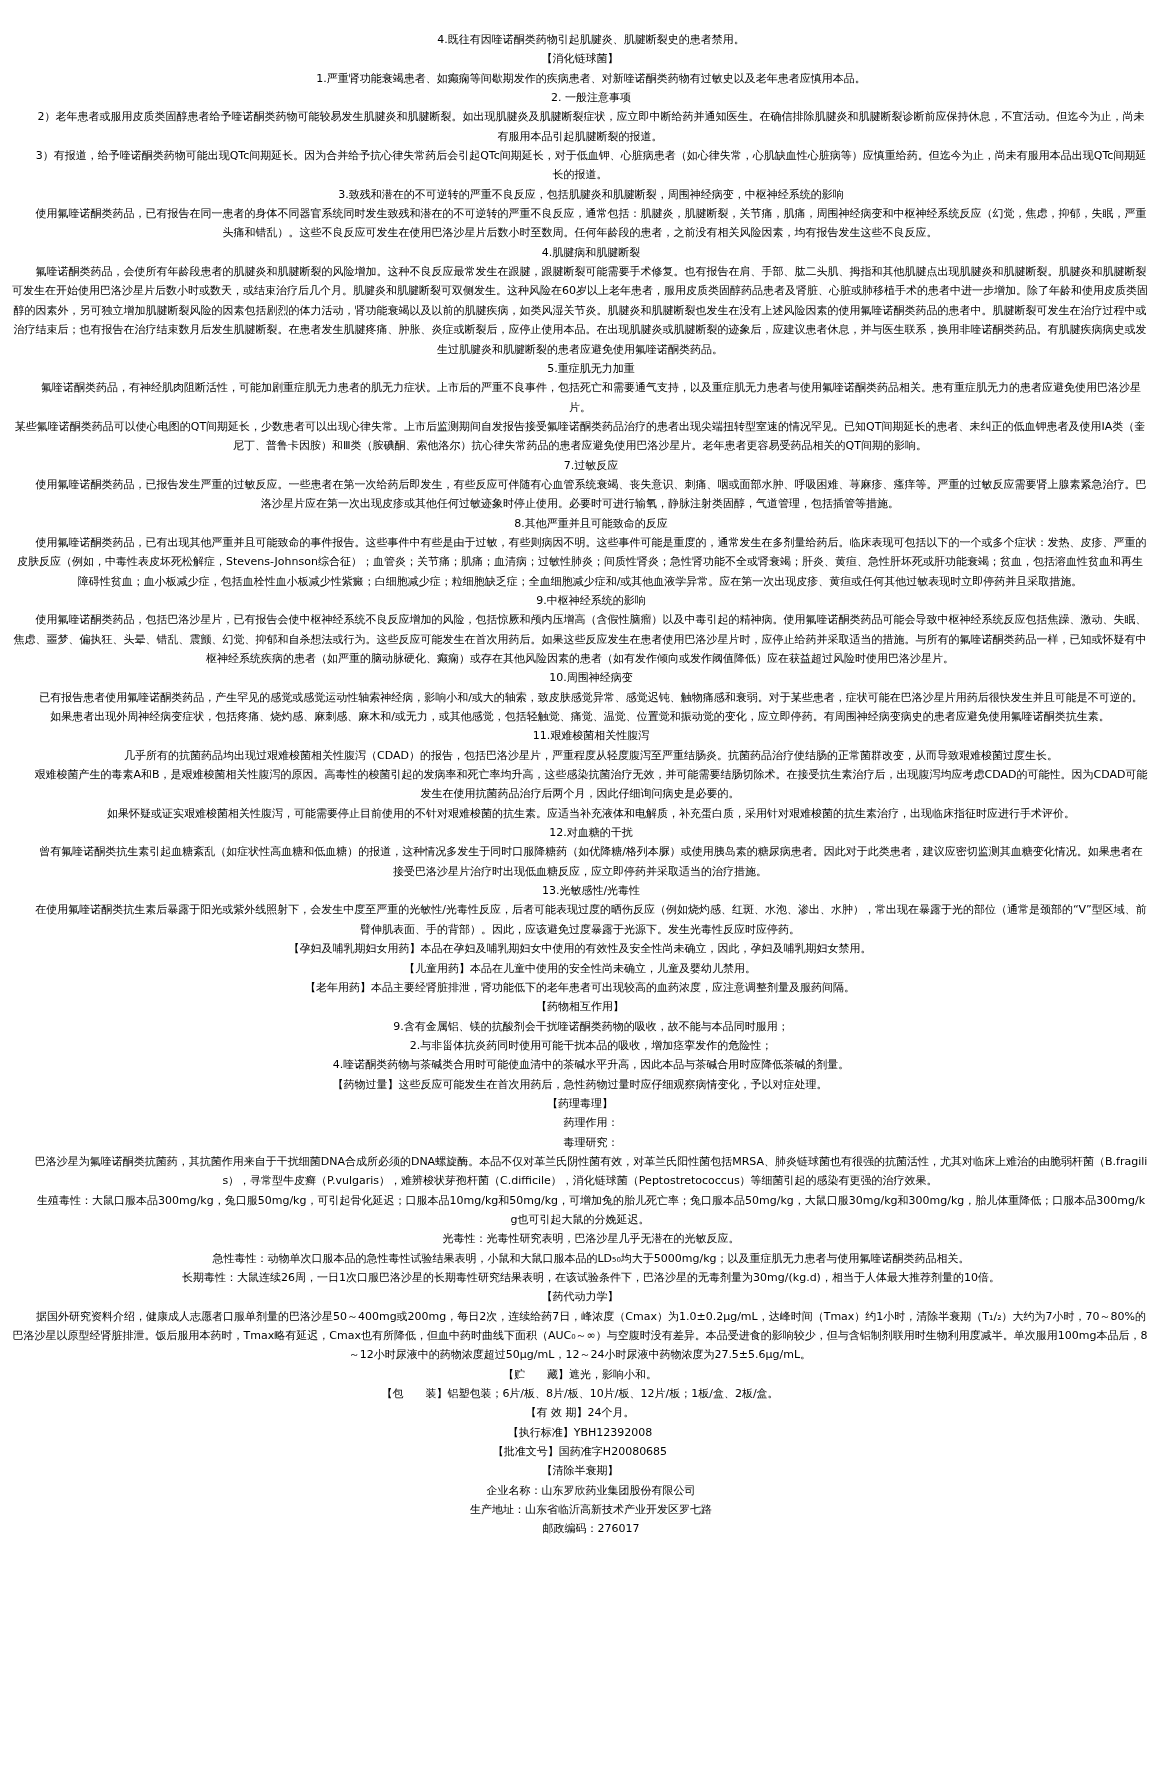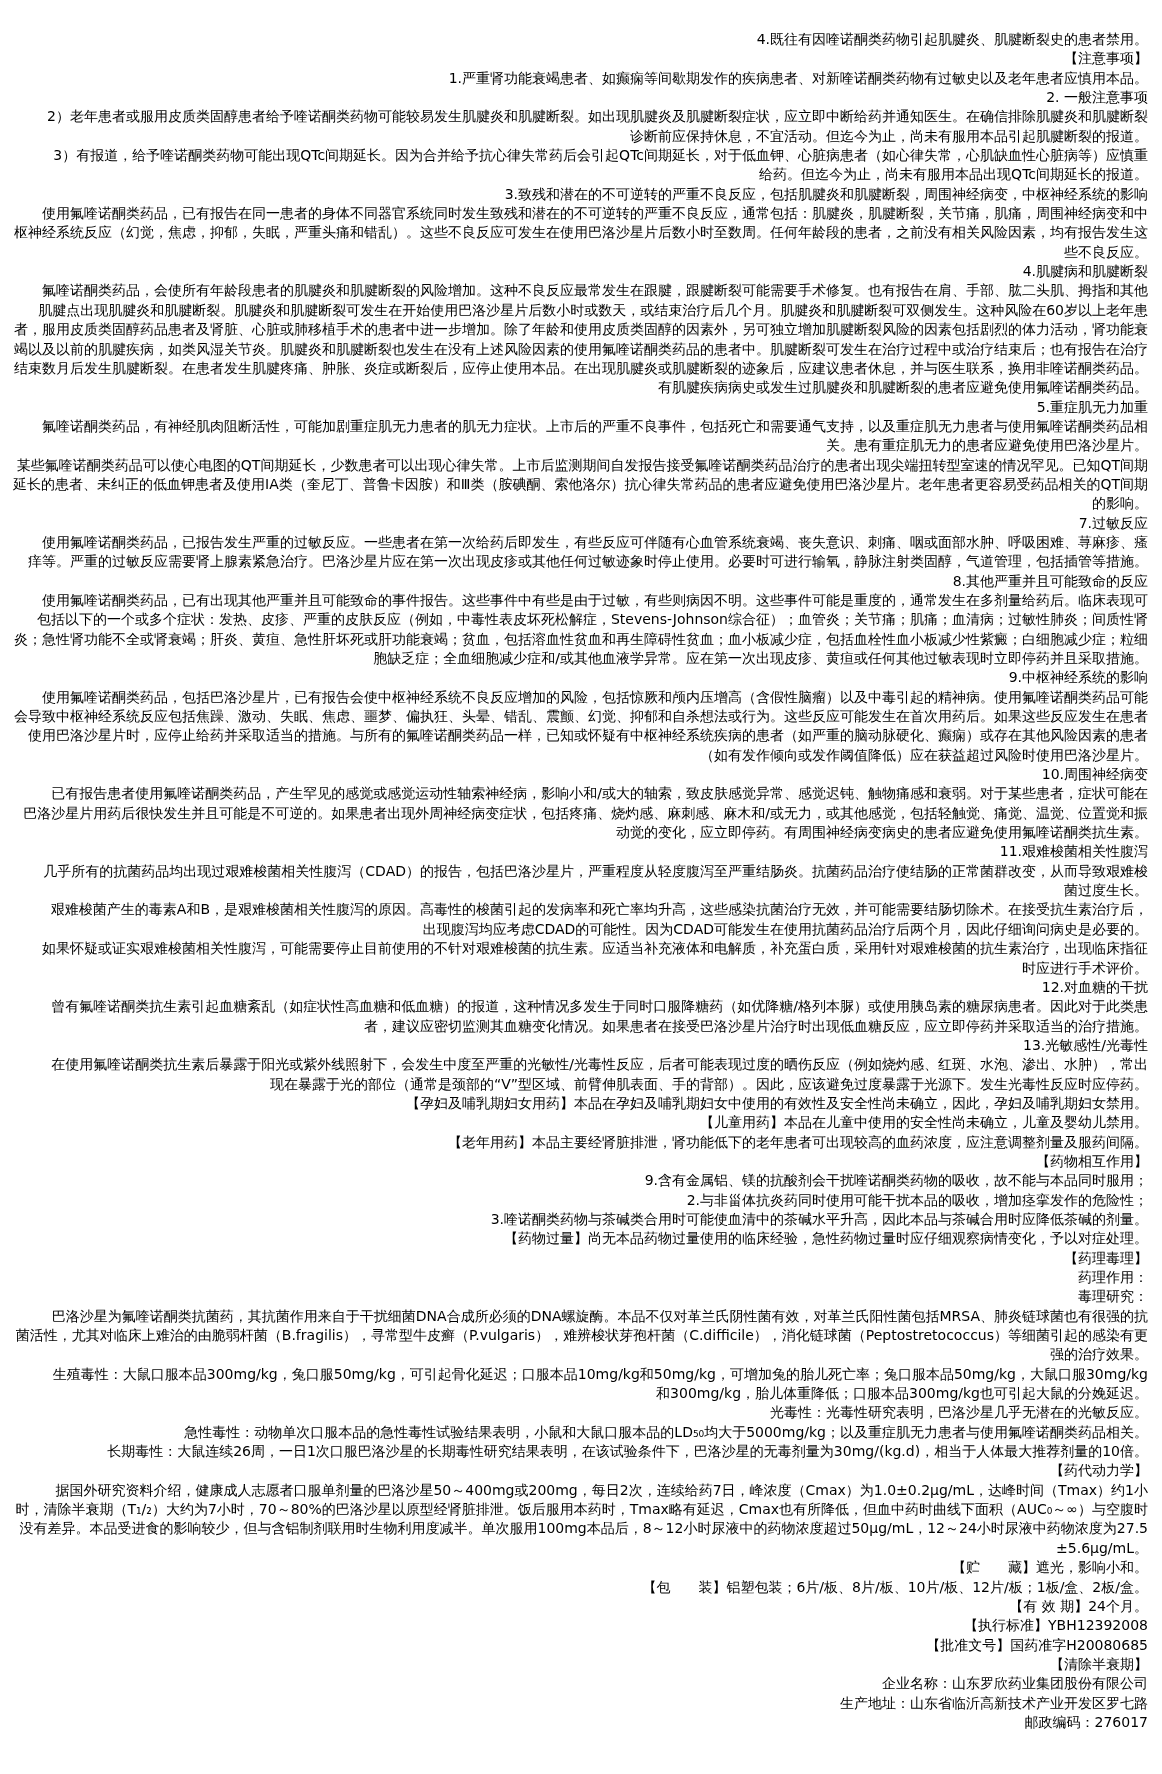--- a/index.html
+++ b/index.html
@@ -14,35 +14,35 @@
     color: #000000;
     font-family: "DejaVu Sans", "Liberation Sans", sans-serif;
   }
   .doc {
     box-sizing: border-box;
     width: 1162px;
     padding: 30px 14px 0 12px;
   }
   .doc p {
     margin: 0;
-    font-size: 14px;
+    font-size: 11px;
     line-height: 19.35px;
-    text-align: right;
+    text-align: center;
     word-break: break-all;
   }
   .doc p.header { text-indent: 0; }
   .doc p.indent { text-indent: 2em; }
   .doc p.flush  { text-indent: 0; }
 </style>
 </head>
 <body>
 
 <div class="doc" id="doc" style="background: rgb(255, 255, 255); color: rgb(0, 0, 0);">
     <p class="indent">4.既往有因喹诺酮类药物引起肌腱炎、肌腱断裂史的患者禁用。</p>
-    <p class="header">【注意事项】</p>
+    <p class="header">【消化链球菌】</p>
     <p class="indent">1.严重肾功能衰竭患者、如癫痫等间歇期发作的疾病患者、对新喹诺酮类药物有过敏史以及老年患者应慎用本品。</p>
     <p class="indent">2. 一般注意事项</p>
     <p class="indent">2）老年患者或服用皮质类固醇患者给予喹诺酮类药物可能较易发生肌腱炎和肌腱断裂。如出现肌腱炎及肌腱断裂症状，应立即中断给药并通知医生。在确信排除肌腱炎和肌腱断裂诊断前应保持休息，不宜活动。但迄今为止，尚未有服用本品引起肌腱断裂的报道。</p>
     <p class="indent">3）有报道，给予喹诺酮类药物可能出现QTc间期延长。因为合并给予抗心律失常药后会引起QTc间期延长，对于低血钾、心脏病患者（如心律失常，心肌缺血性心脏病等）应慎重给药。但迄今为止，尚未有服用本品出现QTc间期延长的报道。</p>
     <p class="indent">3.致残和潜在的不可逆转的严重不良反应，包括肌腱炎和肌腱断裂，周围神经病变，中枢神经系统的影响</p>
     <p class="indent">使用氟喹诺酮类药品，已有报告在同一患者的身体不同器官系统同时发生致残和潜在的不可逆转的严重不良反应，通常包括：肌腱炎，肌腱断裂，关节痛，肌痛，周围神经病变和中枢神经系统反应（幻觉，焦虑，抑郁，失眠，严重头痛和错乱）。这些不良反应可发生在使用巴洛沙星片后数小时至数周。任何年龄段的患者，之前没有相关风险因素，均有报告发生这些不良反应。</p>
     <p class="indent">4.肌腱病和肌腱断裂</p>
     <p class="indent">氟喹诺酮类药品，会使所有年龄段患者的肌腱炎和肌腱断裂的风险增加。这种不良反应最常发生在跟腱，跟腱断裂可能需要手术修复。也有报告在肩、手部、肱二头肌、拇指和其他肌腱点出现肌腱炎和肌腱断裂。肌腱炎和肌腱断裂可发生在开始使用巴洛沙星片后数小时或数天，或结束治疗后几个月。肌腱炎和肌腱断裂可双侧发生。这种风险在60岁以上老年患者，服用皮质类固醇药品患者及肾脏、心脏或肺移植手术的患者中进一步增加。除了年龄和使用皮质类固醇的因素外，另可独立增加肌腱断裂风险的因素包括剧烈的体力活动，肾功能衰竭以及以前的肌腱疾病，如类风湿关节炎。肌腱炎和肌腱断裂也发生在没有上述风险因素的使用氟喹诺酮类药品的患者中。肌腱断裂可发生在治疗过程中或治疗结束后；也有报告在治疗结束数月后发生肌腱断裂。在患者发生肌腱疼痛、肿胀、炎症或断裂后，应停止使用本品。在出现肌腱炎或肌腱断裂的迹象后，应建议患者休息，并与医生联系，换用非喹诺酮类药品。有肌腱疾病病史或发生过肌腱炎和肌腱断裂的患者应避免使用氟喹诺酮类药品。</p>
     <p class="indent">5.重症肌无力加重</p>
     <p class="indent">氟喹诺酮类药品，有神经肌肉阻断活性，可能加剧重症肌无力患者的肌无力症状。上市后的严重不良事件，包括死亡和需要通气支持，以及重症肌无力患者与使用氟喹诺酮类药品相关。患有重症肌无力的患者应避免使用巴洛沙星片。</p>
@@ -62,22 +62,22 @@
     <p class="indent">12.对血糖的干扰</p>
     <p class="indent">曾有氟喹诺酮类抗生素引起血糖紊乱（如症状性高血糖和低血糖）的报道，这种情况多发生于同时口服降糖药（如优降糖/格列本脲）或使用胰岛素的糖尿病患者。因此对于此类患者，建议应密切监测其血糖变化情况。如果患者在接受巴洛沙星片治疗时出现低血糖反应，应立即停药并采取适当的治疗措施。</p>
     <p class="indent">13.光敏感性/光毒性</p>
     <p class="indent">在使用氟喹诺酮类抗生素后暴露于阳光或紫外线照射下，会发生中度至严重的光敏性/光毒性反应，后者可能表现过度的晒伤反应（例如烧灼感、红斑、水泡、渗出、水肿），常出现在暴露于光的部位（通常是颈部的“V”型区域、前臂伸肌表面、手的背部）。因此，应该避免过度暴露于光源下。发生光毒性反应时应停药。</p>
     <p class="header">【孕妇及哺乳期妇女用药】本品在孕妇及哺乳期妇女中使用的有效性及安全性尚未确立，因此，孕妇及哺乳期妇女禁用。</p>
     <p class="header">【儿童用药】本品在儿童中使用的安全性尚未确立，儿童及婴幼儿禁用。</p>
     <p class="header">【老年用药】本品主要经肾脏排泄，肾功能低下的老年患者可出现较高的血药浓度，应注意调整剂量及服药间隔。</p>
     <p class="header">【药物相互作用】</p>
     <p class="indent">9.含有金属铝、镁的抗酸剂会干扰喹诺酮类药物的吸收，故不能与本品同时服用；</p>
     <p class="indent">2.与非甾体抗炎药同时使用可能干扰本品的吸收，增加痉挛发作的危险性；</p>
-    <p class="indent">3.喹诺酮类药物与茶碱类合用时可能使血清中的茶碱水平升高，因此本品与茶碱合用时应降低茶碱的剂量。</p>
-    <p class="header">【药物过量】尚无本品药物过量使用的临床经验，急性药物过量时应仔细观察病情变化，予以对症处理。</p>
+    <p class="indent">4.喹诺酮类药物与茶碱类合用时可能使血清中的茶碱水平升高，因此本品与茶碱合用时应降低茶碱的剂量。</p>
+    <p class="header">【药物过量】这些反应可能发生在首次用药后，急性药物过量时应仔细观察病情变化，予以对症处理。</p>
     <p class="header">【药理毒理】</p>
     <p class="indent">药理作用：</p>
     <p class="indent">毒理研究：</p>
     <p class="indent">巴洛沙星为氟喹诺酮类抗菌药，其抗菌作用来自于干扰细菌DNA合成所必须的DNA螺旋酶。本品不仅对革兰氏阴性菌有效，对革兰氏阳性菌包括MRSA、肺炎链球菌也有很强的抗菌活性，尤其对临床上难治的由脆弱杆菌（B.fragilis），寻常型牛皮癣（P.vulgaris），难辨梭状芽孢杆菌（C.difficile），消化链球菌（Peptostretococcus）等细菌引起的感染有更强的治疗效果。</p>
     <p class="indent">生殖毒性：大鼠口服本品300mg/kg，兔口服50mg/kg，可引起骨化延迟；口服本品10mg/kg和50mg/kg，可增加兔的胎儿死亡率；兔口服本品50mg/kg，大鼠口服30mg/kg和300mg/kg，胎儿体重降低；口服本品300mg/kg也可引起大鼠的分娩延迟。</p>
     <p class="indent">光毒性：光毒性研究表明，巴洛沙星几乎无潜在的光敏反应。</p>
     <p class="indent">急性毒性：动物单次口服本品的急性毒性试验结果表明，小鼠和大鼠口服本品的LD₅₀均大于5000mg/kg；以及重症肌无力患者与使用氟喹诺酮类药品相关。</p>
     <p class="indent">长期毒性：大鼠连续26周，一日1次口服巴洛沙星的长期毒性研究结果表明，在该试验条件下，巴洛沙星的无毒剂量为30mg/(kg.d)，相当于人体最大推荐剂量的10倍。</p>
     <p class="header">【药代动力学】</p>
     <p class="indent">据国外研究资料介绍，健康成人志愿者口服单剂量的巴洛沙星50～400mg或200mg，每日2次，连续给药7日，峰浓度（Cmax）为1.0±0.2μg/mL，达峰时间（Tmax）约1小时，清除半衰期（T₁/₂）大约为7小时，70～80%的巴洛沙星以原型经肾脏排泄。饭后服用本药时，Tmax略有延迟，Cmax也有所降低，但血中药时曲线下面积（AUC₀～∞）与空腹时没有差异。本品受进食的影响较少，但与含铝制剂联用时生物利用度减半。单次服用100mg本品后，8～12小时尿液中的药物浓度超过50μg/mL，12～24小时尿液中药物浓度为27.5±5.6μg/mL。</p>

